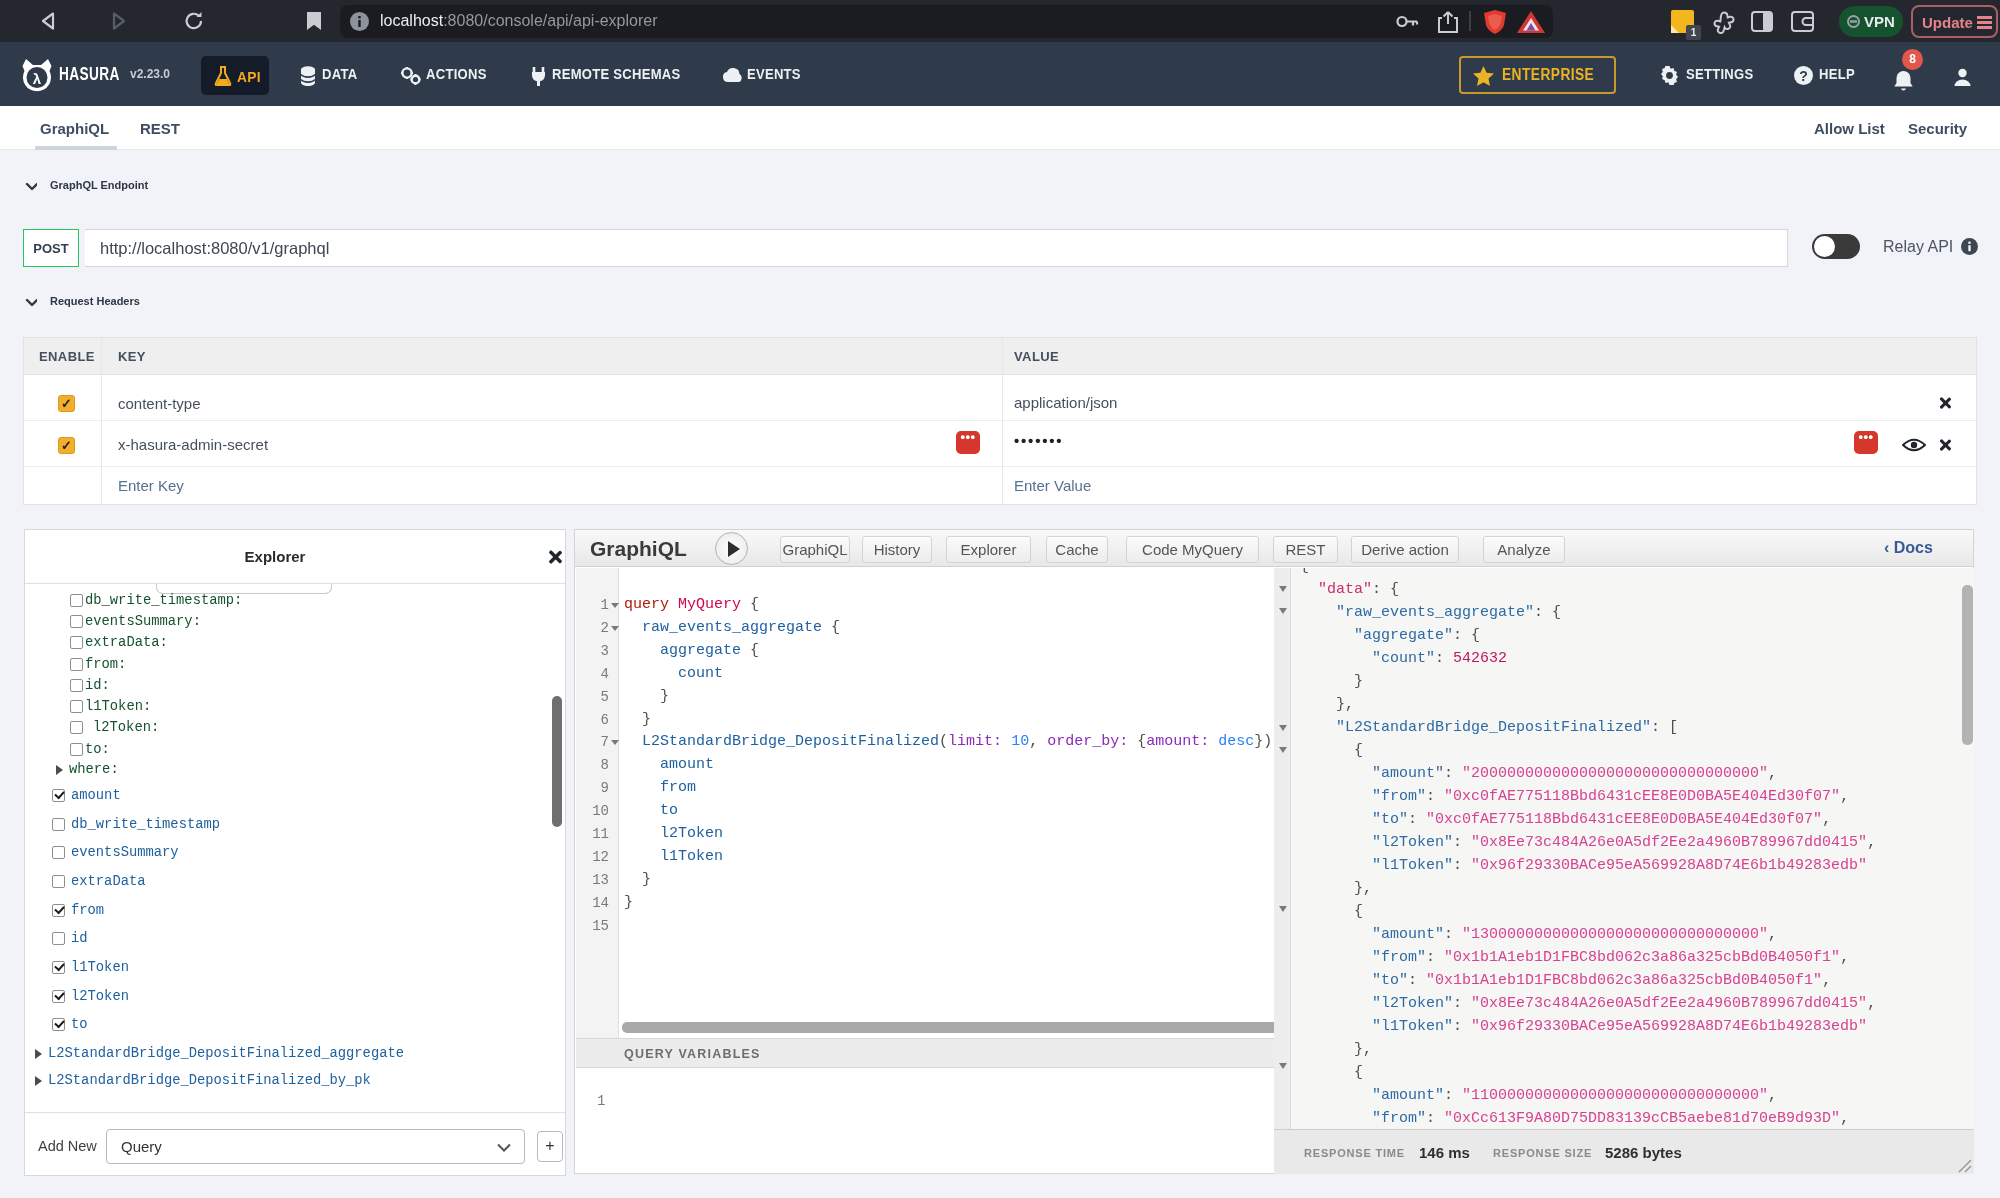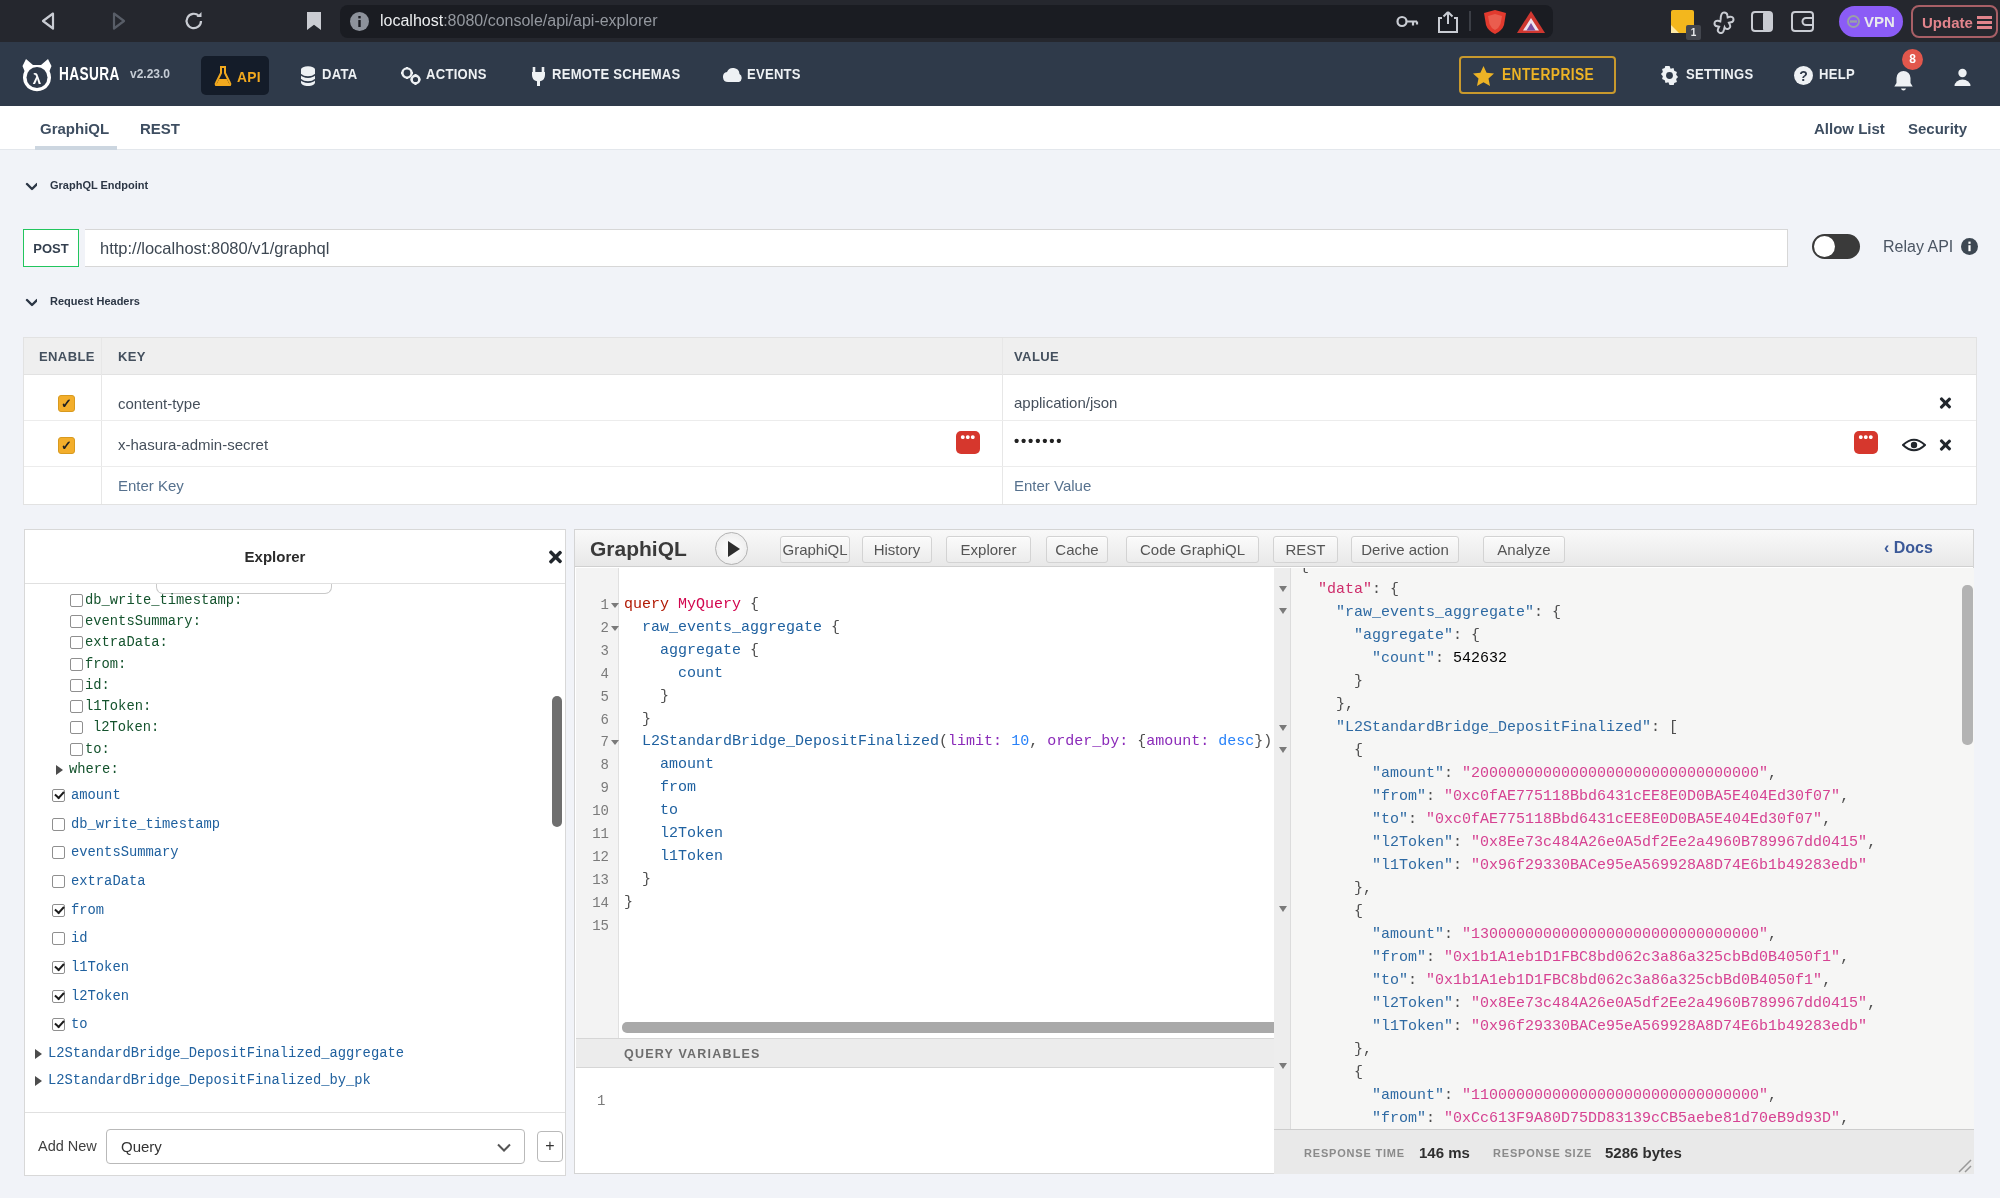--- a/index.html
+++ b/index.html
@@ -62,21 +62,21 @@
   #qcode { position:absolute; left:49px; top:64px; font-size:15px; line-height:22.9px; white-space:pre; }
   .cm-k { color:#b11a04; } .cm-d { color:#d2054e; } .cm-p { color:#1f61a0; }
   .cm-a { color:#8b2bb9; } .cm-n { color:#2882f9; } .cm-pu { color:#4e4e4e; }
   
   #qvbar { position:absolute; left:1px; top:508px; width:698px; height:30px; background:#ececec; border-top:1px solid #d6d6d6; border-bottom:1px solid #d6d6d6; }
   #qvbar span { position:absolute; left:48px; top:8px; font-size:12.5px; font-weight:700; letter-spacing:1.2px; color:#6d6d6d; }
   
   #foldgut { position:absolute; left:699px; top:38px; width:17px; height:561px; background:#ededed; border-right:1px solid #dcdcdc; }
   #resp { position:absolute; left:716px; top:38px; width:683px; height:561px; background:#f6f6f5; overflow:hidden; }
   #respcode { position:absolute; left:9px; top:-13px; font-size:15px; line-height:23px; white-space:pre; }
-  .r-k { color:#2e6aa3; } .r-s { color:#d64292; } .r-n { color:#000000; } .r-d { color:#ce2d6b; } .r-p { color:#4e4e4e; }
+  .r-k { color:#2e6aa3; } .r-s { color:#d64292; } .r-n { color:#be185d; } .r-d { color:#ce2d6b; } .r-p { color:#4e4e4e; }
   #rfooter { position:absolute; left:699px; top:599px; width:700px; height:45px; background:#e9e9e9; border-top:1px solid #cdcdcd; }
   .flab { position:absolute; top:17px; font-size:11px; font-weight:700; letter-spacing:0.8px; color:#8a8a8a; }
   .fval { position:absolute; top:14px; font-size:15px; font-weight:700; color:#2f2f2f; }
   .foldtri { position:absolute; left:5px; width:0; height:0; border-top:6px solid #7a7a7a; border-left:4px solid transparent; border-right:4px solid transparent; }
 </style>
 </head>
 <body>
 <div id="chrome">
   <svg class="abs" style="left:36px;top:9px" width="24" height="24">
       <path d="M17 4.5 L7 12 L17 19.5 Z" fill="none" stroke="#c9ccd3" stroke-width="2.2" stroke-linejoin="round"></path>
@@ -123,21 +123,21 @@
       <path d="M12 2.6 c2 0 3.2 1.2 3.4 2.8 l0.3 2 2.2 -0.6 c2 -0.4 3.6 0.8 3.6 2.6 c0 1.5 -1 2.6 -2.6 2.9 l-2 0.4 1 2.2 c0.8 1.8 0 3.6 -1.9 4 -1.4 0.4 -2.8 -0.3 -3.4 -1.6 L12 19.5 l-0.6 1.8 c-0.6 1.3 -2 2 -3.4 1.6 -1.9 -0.4 -2.7 -2.2 -1.9 -4 l1 -2.2 -2 -0.4 C3.5 16 2.5 14.9 2.5 13.4 c0 -1.8 1.6 -3 3.6 -2.6 l2.2 0.6 0.3 -2 C8.8 3.8 10 2.6 12 2.6 Z" fill="none" stroke="#c9ccd3" stroke-width="2"></path>
     </svg>
   <svg class="abs" style="left:1751px;top:11px" width="22" height="21">
       <rect x="1" y="1" width="20" height="19" rx="3" fill="none" stroke="#c9ccd3" stroke-width="2"></rect>
       <rect x="12" y="1" width="9" height="19" rx="2" fill="#c9ccd3"></rect>
     </svg>
   <svg class="abs" style="left:1791px;top:11px" width="23" height="21">
       <rect x="1" y="1" width="21" height="19" rx="3" fill="none" stroke="#c9ccd3" stroke-width="2"></rect>
       <path d="M22 7 h-7 a3.5 3.5 0 0 0 0 7 h7" fill="none" stroke="#c9ccd3" stroke-width="2"></path>
     </svg>
-  <div class="abs" style="left:1839px;top:6px;width:64px;height:31px;background:#8b5cf6;border-radius:16px">
+  <div class="abs" style="left:1839px;top:6px;width:64px;height:31px;background:#14532d;border-radius:16px">
     <svg class="abs" style="left:8px;top:9px" width="13" height="13">
         <circle cx="6.5" cy="6.5" r="5.5" fill="none" stroke="#9ba0a8" stroke-width="2"></circle>
         <rect x="3" y="5.3" width="7" height="2.4" fill="#9ba0a8"></rect>
       </svg>
     <div class="abs" style="left:25px;top:7px;font-size:15px;font-weight:700;color:#e8eaed">VPN</div>
   </div>
   <div class="abs" style="left:1911px;top:5px;width:87px;height:33px;border:2px solid #a85f66;border-radius:8px">
     <div class="abs" style="left:9px;top:7px;font-size:15px;font-weight:700;color:#e2848c">Update</div>
     <div class="abs" style="left:64px;top:9px;width:15px;height:2.5px;background:#e2848c;box-shadow:0 5px 0 #e2848c, 0 10px 0 #e2848c"></div>
   </div>
@@ -338,21 +338,21 @@
 <div id="gqlcard">
   <div id="gqltoolbar">
     <div id="gqltitle">GraphiQL</div>
     <div class="abs" style="left:140px;top:2px;width:33px;height:33px;border-radius:50%;border:1.5px solid #b2b2b2;background:radial-gradient(#ffffff,#e8e8e8)">
       <div class="abs" style="left:12px;top:8px;width:0;height:0;border-left:12px solid #2e2e2e;border-top:8px solid transparent;border-bottom:8px solid transparent"></div>
     </div>
     <div class="tbtn" style="left:205px;width:70px">GraphiQL</div>
     <div class="tbtn" style="left:287px;width:70px">History</div>
     <div class="tbtn" style="left:371px;width:85px">Explorer</div>
     <div class="tbtn" style="left:471px;width:62px">Cache</div>
-    <div class="tbtn" style="left:551px;width:133px">Code GraphiQL</div>
+    <div class="tbtn" style="left:551px;width:133px">Code MyQuery</div>
     <div class="tbtn" style="left:698px;width:65px">REST</div>
     <div class="tbtn" style="left:776px;width:108px">Derive action</div>
     <div class="tbtn" style="left:908px;width:82px">Analyze</div>
     <div id="docslink">‹ Docs</div>
   </div>
   <div id="gutter">
     <pre id="linenums" class="abs">1
 2
 3
 4

